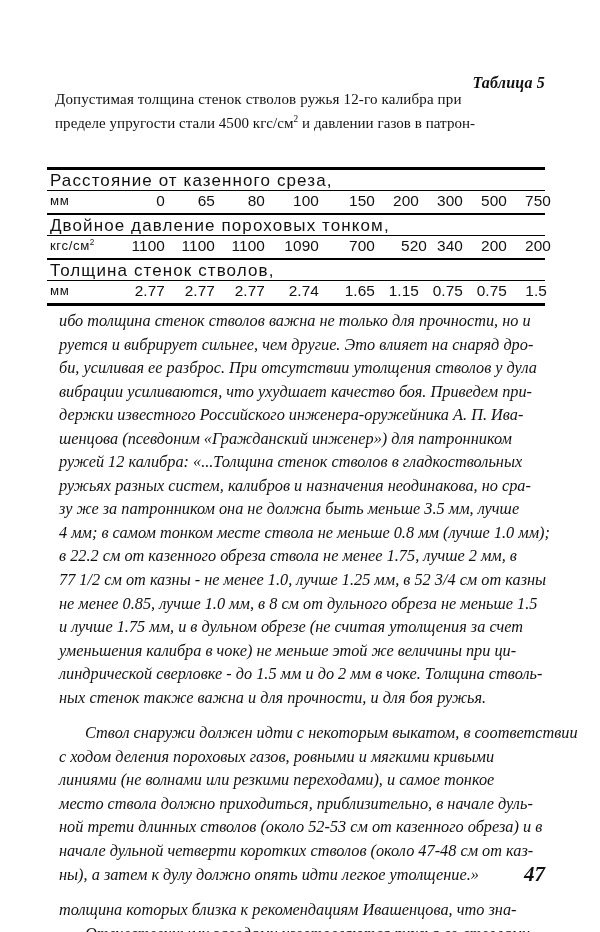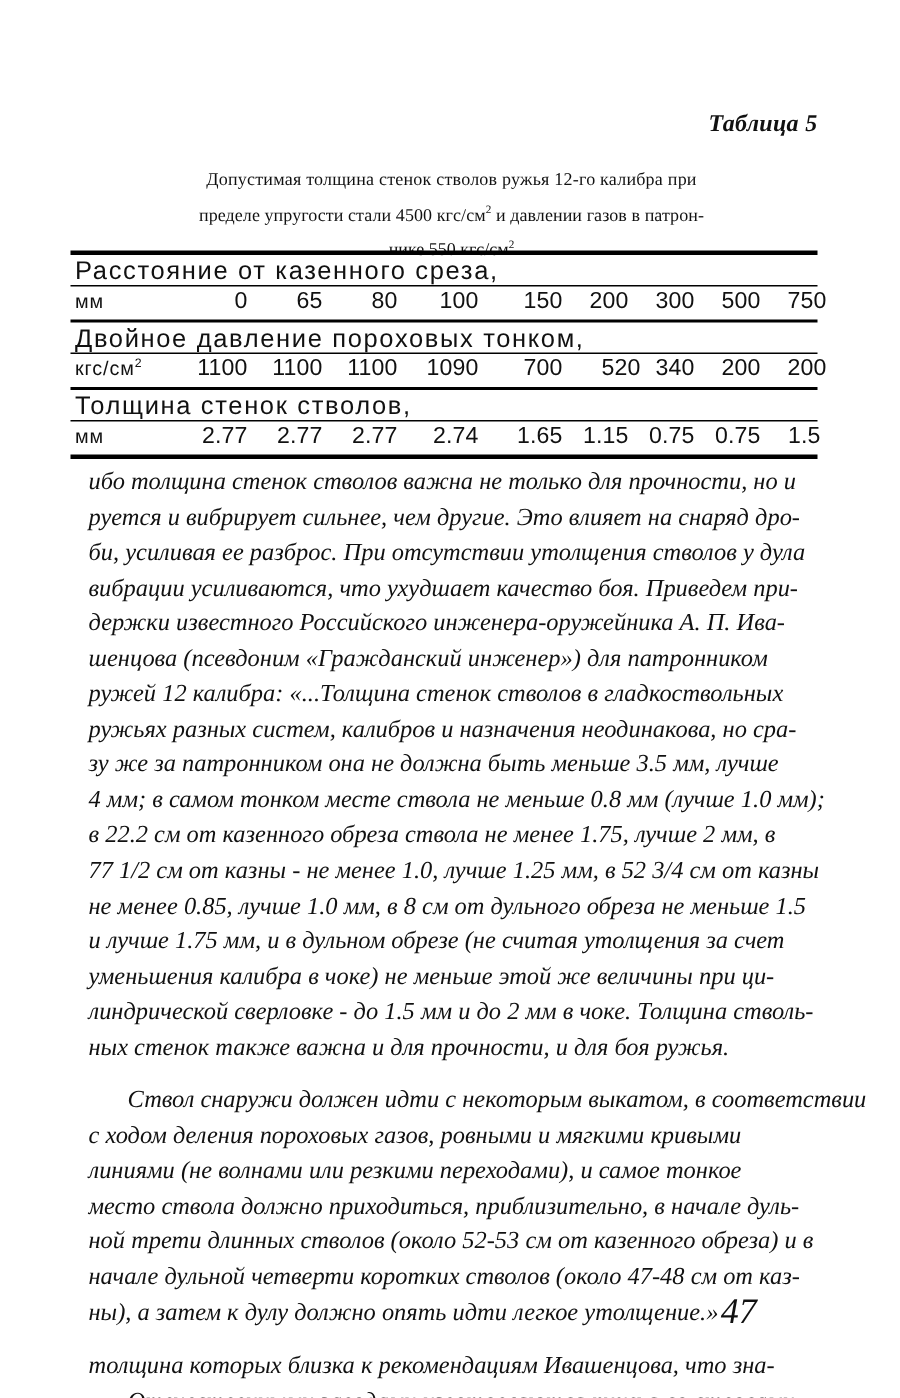--- a/index.html
+++ b/index.html
@@ -33,24 +33,23 @@
     text-align: right;
     font-style: italic;
     font-weight: bold;
     font-size: 16px;
     letter-spacing: 0.2px;
   }
 
   .table-caption {
     position: absolute;
     left: 55px;
-    top: 108px;
+    top: 88px;
     width: 492px;
-    text-align: center;
-    font-size: 12px;
+    font-size: 15px;
     line-height: 23.5px;
   }
   .table-caption .cap-line {
     display: block;
     white-space: nowrap;
   }
   .table-caption .cap-line.l1 { letter-spacing: 0.15px; }
   .table-caption .cap-line.l2 { letter-spacing: 0.05px; }
   sup.sup2 {
     font-size: 0.62em;
@@ -136,37 +135,36 @@
     white-space: nowrap;
   }
   .body-text p .ln.indent { text-indent: 26px; }
 
   
   .page-number {
     position: absolute;
     left: 440px;
     top: 862px;
     width: 105px;
-    text-align: center;
-    font-size: 24px;
-    font-weight: normal;
+    text-align: right;
+    font-size: 21px;
+    font-weight: bold;
     font-style: italic;
   }
 </style>
 </head>
 <body>
 
 <div class="page">
 
   <div class="table-number">Таблица 5</div>
 
   <div class="table-caption">
     <span class="cap-line l1">Допустимая толщина стенок стволов ружья 12-го калибра при</span>
     <span class="cap-line l2"><span>пределе упругости стали 4500 кгс/см</span><sup class="sup2">2</sup><span> и давлении газов в патрон-</span></span>
-    <span class="cap-line l3"><span>нике 550 кгс/см</span><sup class="sup2">2</sup></span>
   </div>
 
   <div class="data-table">
 
     <div class="rule-thick"></div>
 
     <div class="trow label-row">
       <div class="tlabel spaced">Расстояние  от  казенного  среза,</div>
     </div>
     <div class="rule-thin"></div>

